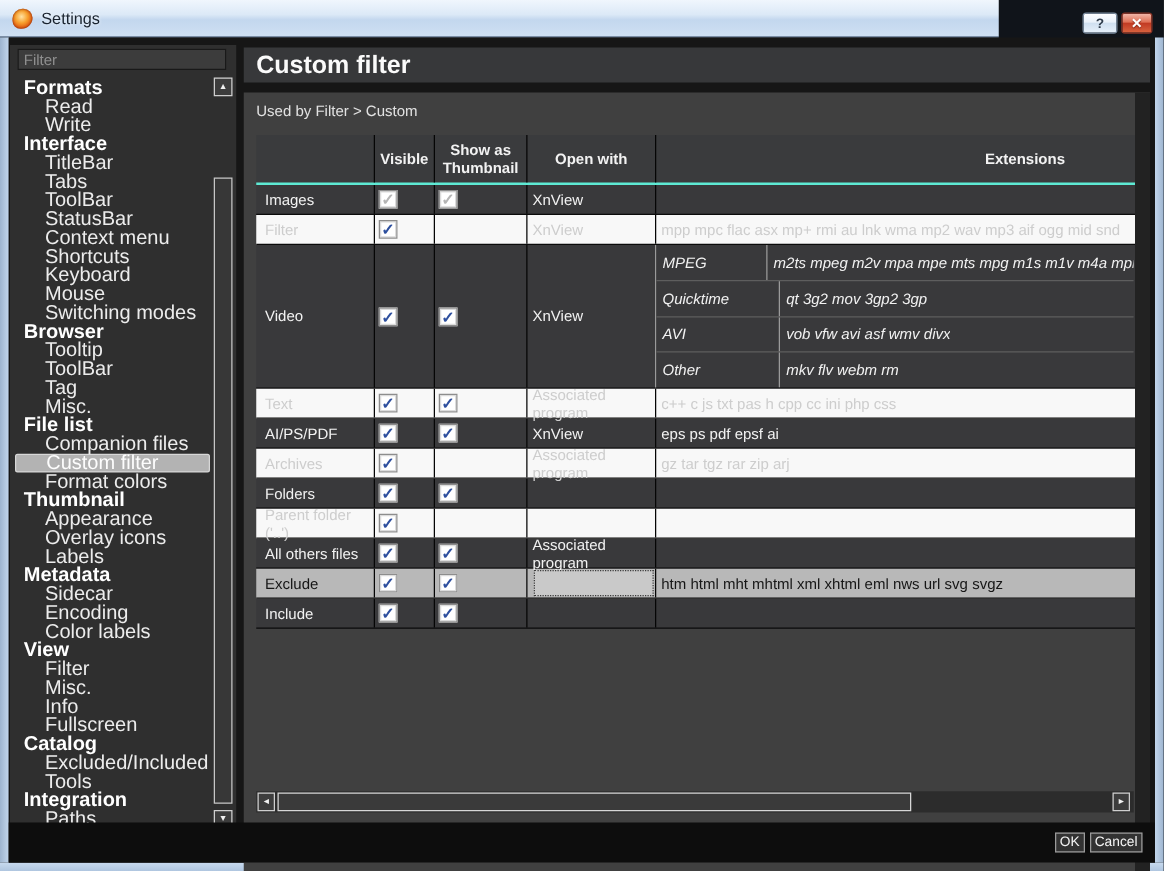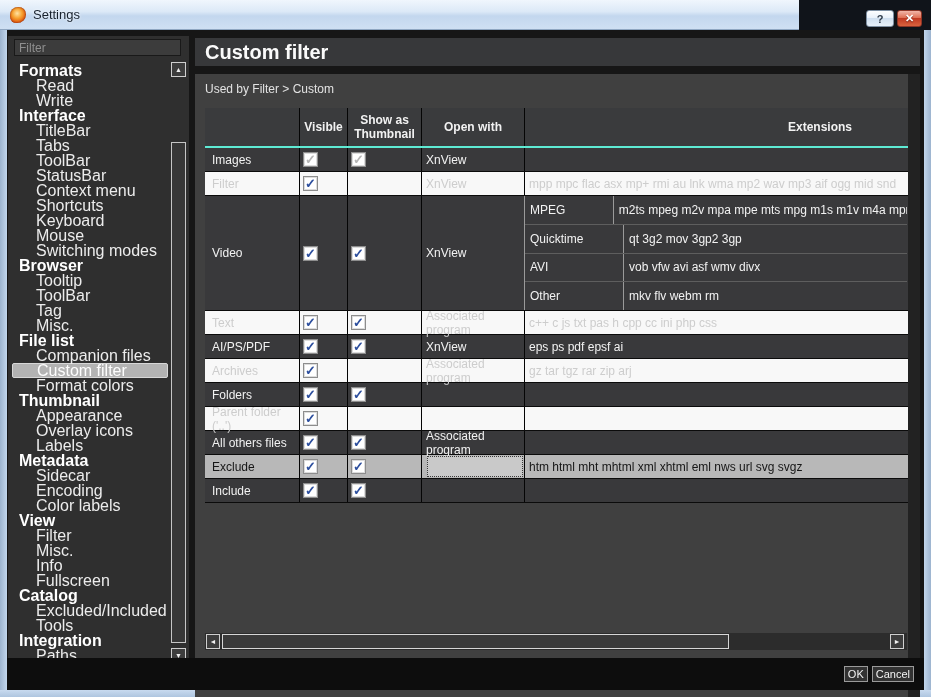--- a/index.html
+++ b/index.html
@@ -81,21 +81,21 @@
   .trow.video { height:115px; }
 
   .cb { width:15px; height:15px; margin-left:3px; background:#ffffff; border:1px solid #8d8d8d;
     box-shadow:inset 0 0 0 1px #dcdcdc; color:var(--check-blue,#2d4f9e); font-size:13px; font-weight:bold;
     line-height:13px; text-align:center; display:inline-block; flex:none; }
   .cb.dis { color:#b5b5b5; }
 
   .focus-cell { flex:1; height:21px; margin:0 1px; background:#c9c9c9; border:1px dotted #3c3c3c; }
 
   .subrows { display:flex; flex-direction:column; width:100%; height:100%; }
-  .subrow { flex:1; display:flex; align-items:center; border-bottom:1px solid #5e5e5e; }
+  .subrow { flex:1; display:flex; align-items:center; border-bottom:1px solid #5e5e5e;font-style:italic; }
   .subrow:last-child { border-bottom:none; }
   .sub-label { width:99px; padding-left:5px; border-right:1px solid #9a9a9a; height:100%;
     display:flex; align-items:center; }
   .sub-ext { padding-left:5px; white-space:nowrap; overflow:hidden; }
   .trow.video .c-ext { padding-left:0; border-left:1px solid #9a9a9a; margin-left:-1px; }
 
   
   .hscroll-track { position:absolute; left:10px; top:559px; width:702px; height:17px; background:#2c2c2c; }
   .hscroll-btn { position:absolute; top:560px; width:14px; height:15px; background:#3d3d3d;
     border:1px solid #cfcfcf; color:#f2f2f2; font-size:7px; display:flex; align-items:center;

